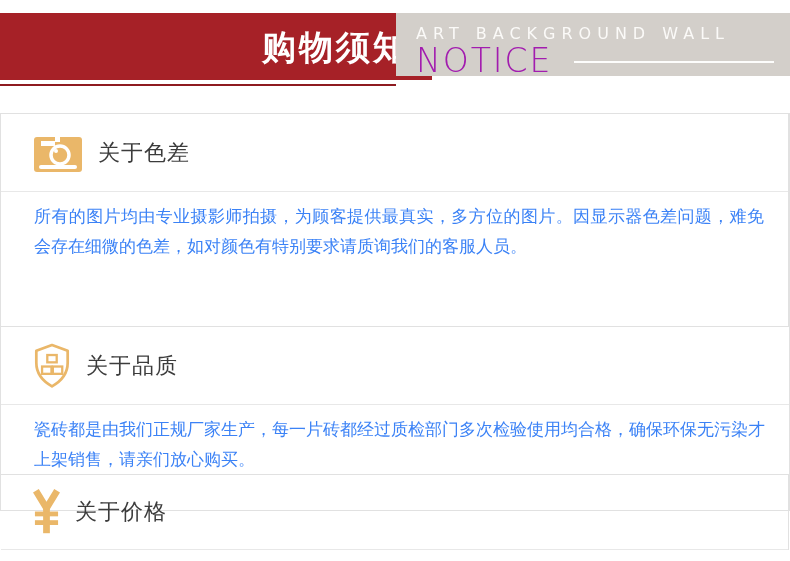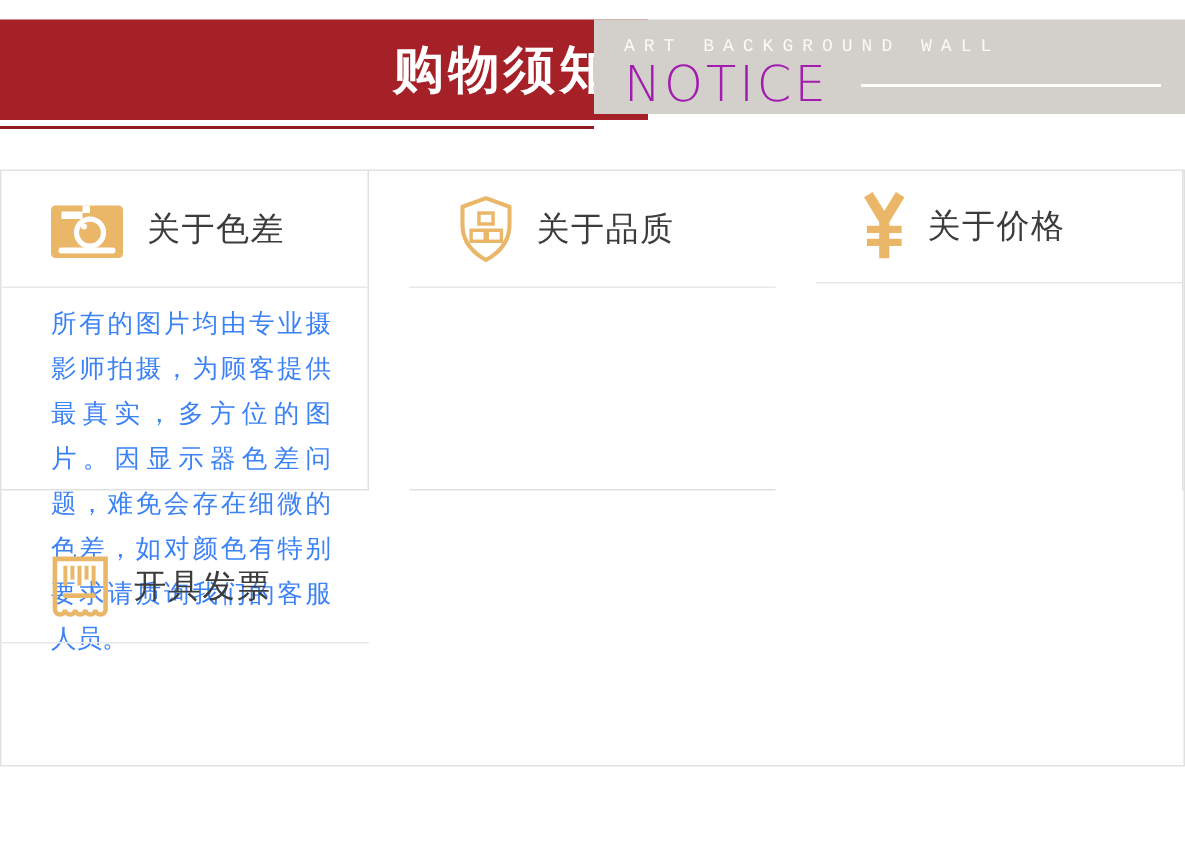--- a/index.html
+++ b/index.html
@@ -17,31 +17,31 @@
     color:#ffffff;font-size:34px;font-weight:bold;letter-spacing:3px;line-height:1;
   }
   .red-underline{
     position:absolute;left:0;top:84px;width:396px;height:2px;background:#8E1B20;
   }
   .gray-banner{
     position:absolute;left:396px;top:13px;width:394px;height:63px;
     background:#D3CFCA;box-sizing:border-box;padding:11px 14px 0 20px;
   }
   .sub-top{
-    color:#FBFAF8;font-size:12px;letter-spacing:6px;font-weight:500;white-space:nowrap;font-family:Liberation Mono, monospace;
+    color:#FBFAF8;font-size:16px;letter-spacing:6px;font-weight:500;white-space:nowrap;
   }
   .notice-row{display:flex;align-items:flex-start;margin-top:1px;}
   .notice{
     color:#a21caf;font-size:33px;font-weight:300;letter-spacing:2px;line-height:1.05;
   }
   .hline{flex:1;height:2px;background:#FDFDFC;margin:17px 2px 0 22px;}
   
   .grid{
     position:absolute;left:0;top:113px;width:790px;height:398px;box-sizing:border-box;
-    border:1px solid #E1E1E1;display:grid;grid-template-columns:1fr 1fr 1fr;grid-template-rows:213px 1fr;gap:27px;
+    border:1px solid #E1E1E1;display:grid;grid-template-columns:1fr;grid-template-rows:213px 1fr;
   }
   .cell{box-sizing:border-box;}
   .cell.left{border-right:1px solid #E1E1E1;}
   .cell.toprow{border-bottom:1px solid #E1E1E1;}
   .cell-head{
     display:flex;align-items:center;gap:15px;padding:0 20px 0 32px;
     border-bottom:1px solid #E8E8E8;height:78px;box-sizing:border-box;
   }
   .cell.botrow .cell-head{height:75px;}
   .cell-title{
@@ -94,20 +94,21 @@
         <span class="icon">
           <svg width="38" height="46" viewBox="0 0 36 44">
             <path d="M18 2 L33 7.5 V19 C33 29.5 27 36.5 18 41.5 C9 36.5 3 29.5 3 19 V7.5 Z" fill="none" stroke="#EAB769" stroke-width="2.6" stroke-linejoin="round"></path>
             <rect x="13.5" y="11.5" width="9" height="7" fill="none" stroke="#EAB769" stroke-width="2.2"></rect>
             <rect x="8.5" y="22.5" width="9" height="7" fill="none" stroke="#EAB769" stroke-width="2.2"></rect>
             <rect x="18.8" y="22.5" width="9" height="7" fill="none" stroke="#EAB769" stroke-width="2.2"></rect>
           </svg>
         </span>
         <h3 class="cell-title">关于品质</h3>
       </div>
+      <p class="cell-body">瓷砖都是由我们正规厂家生产，每一片砖都经过质检部门多次检验使用均合格，确保环保无污染才上架销售，请亲们放心购买。</p>
     </section>
 
     <section class="cell left botrow">
       <div class="cell-head">
         <span class="icon">
           <svg width="27" height="48" viewBox="0 0 28 48">
             <path d="M3 2 L14 20 L25 2" fill="none" stroke="#EAB769" stroke-width="7"></path>
             <path d="M14 18 L14 46" fill="none" stroke="#EAB769" stroke-width="7"></path>
             <path d="M2 26 L26 26" fill="none" stroke="#EAB769" stroke-width="5"></path>
             <path d="M2 35 L26 35" fill="none" stroke="#EAB769" stroke-width="5"></path>

